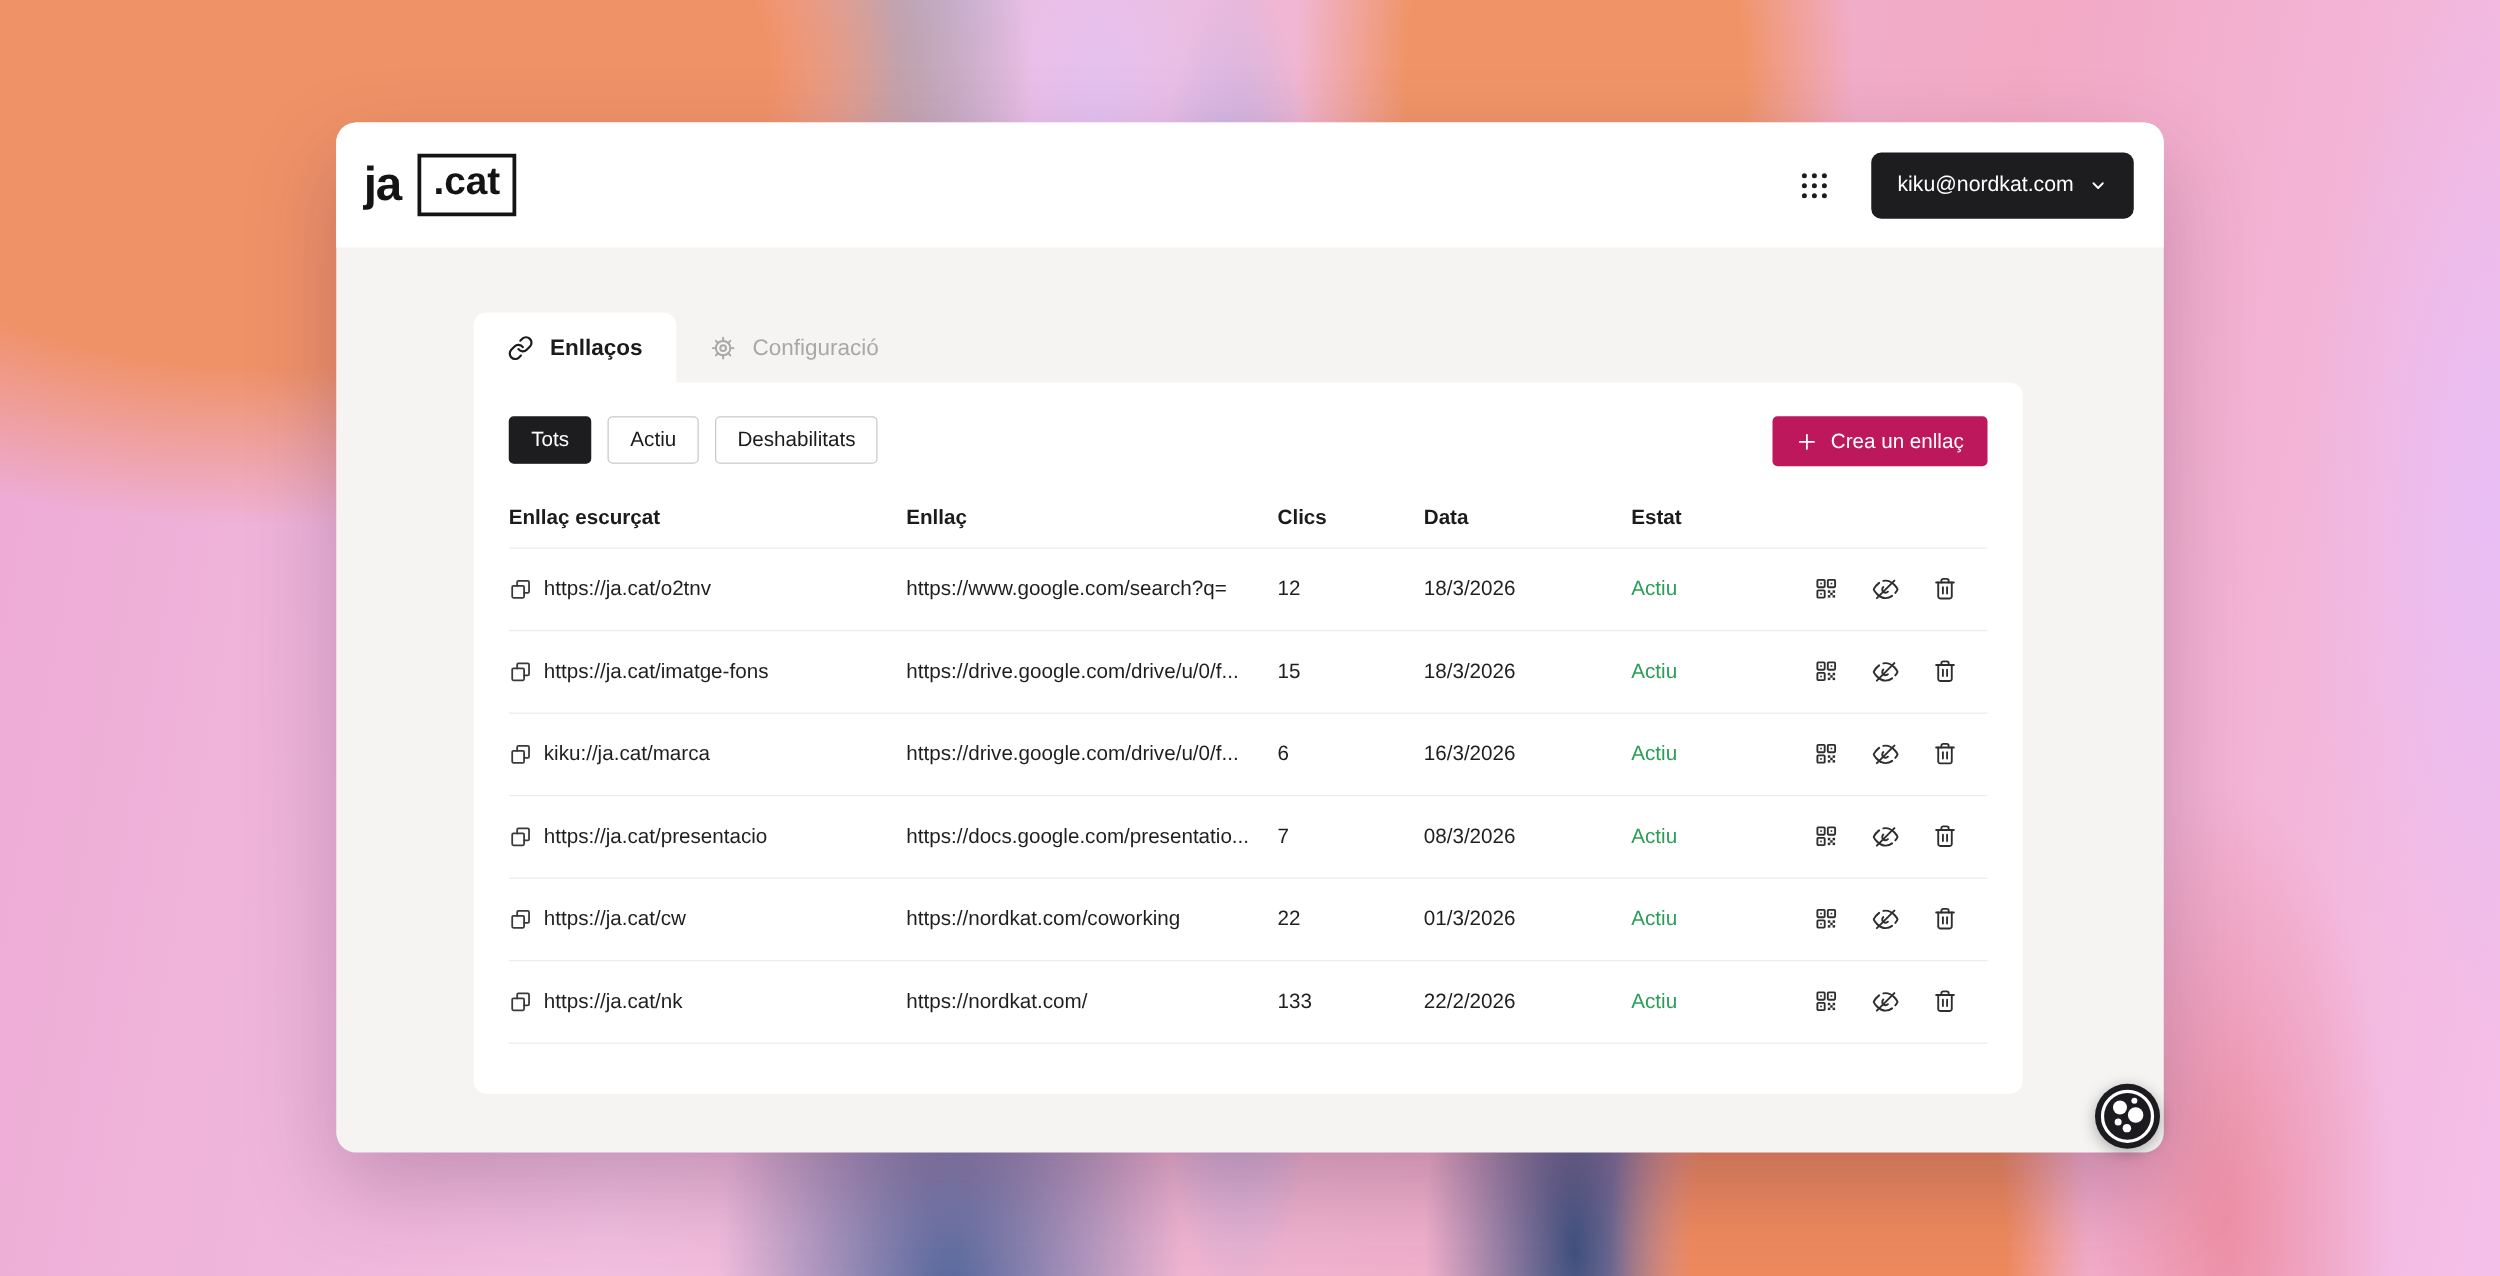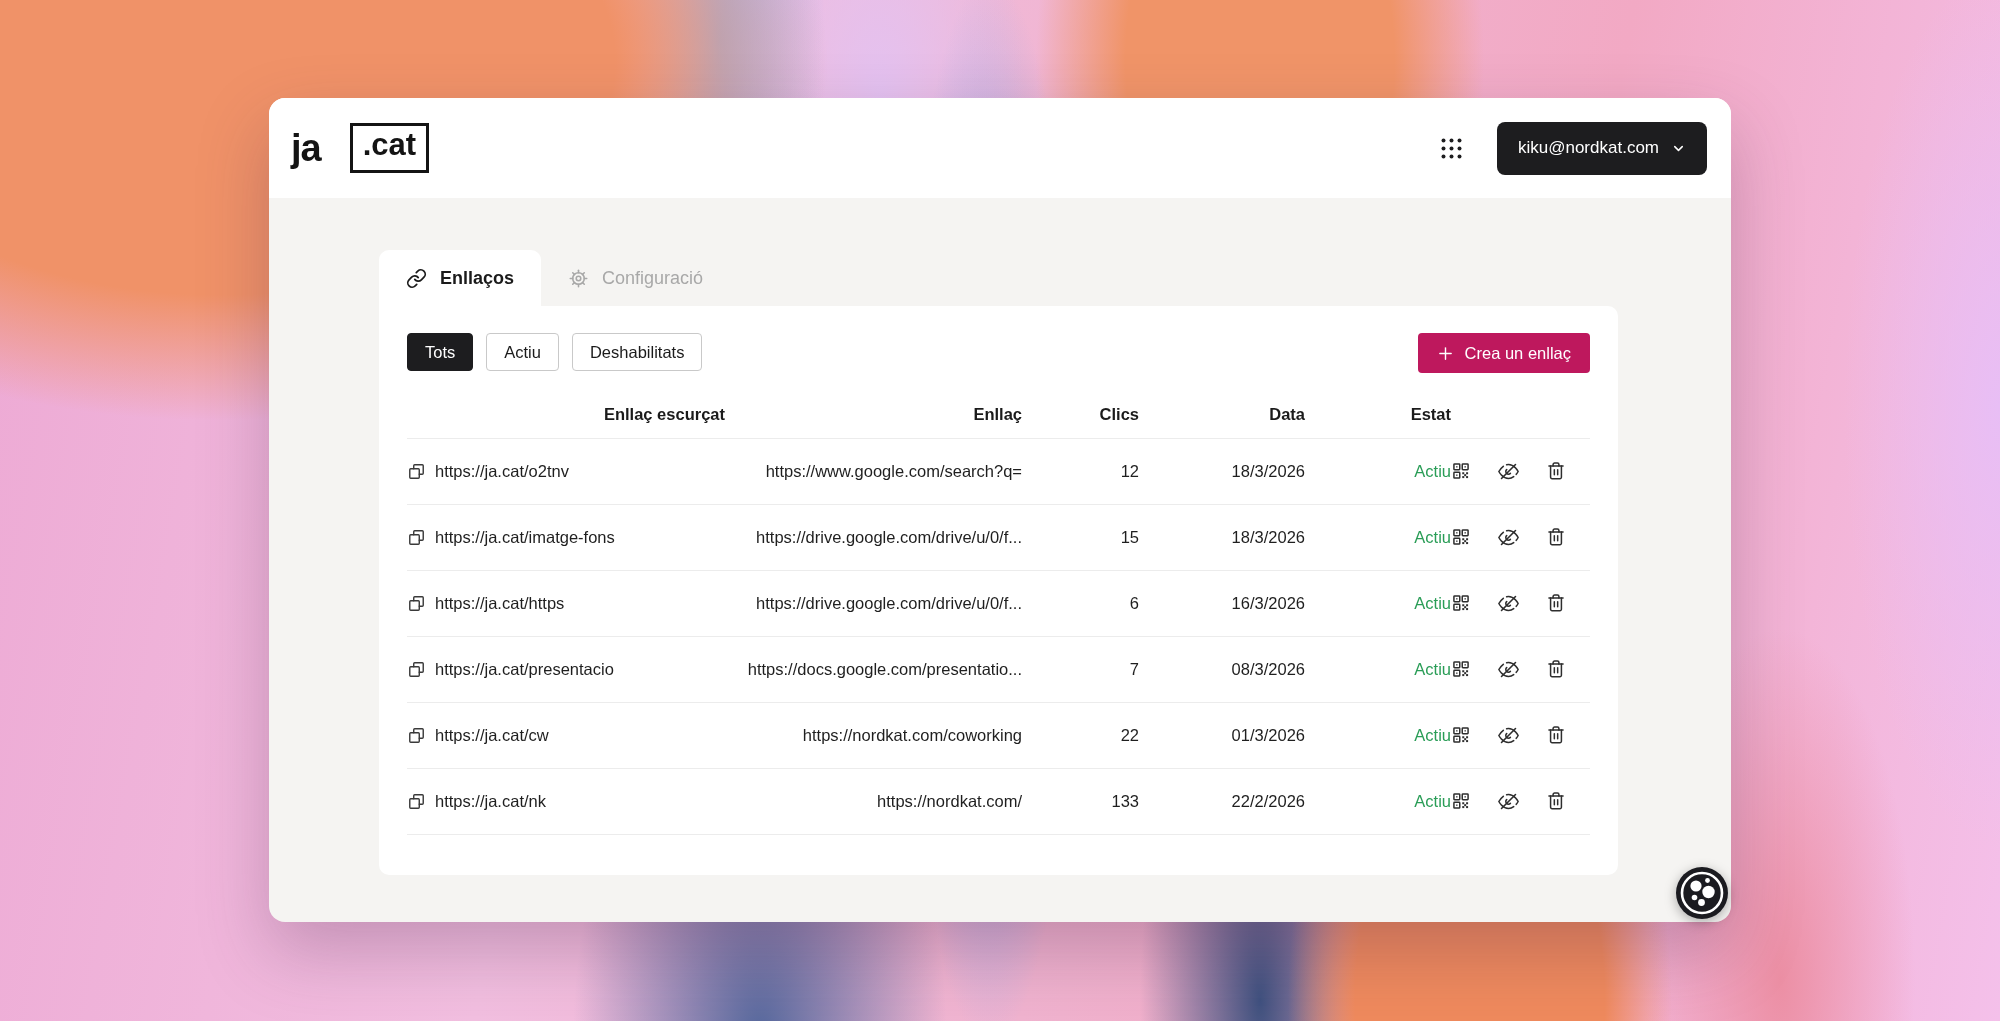--- a/index.html
+++ b/index.html
@@ -26,21 +26,21 @@
     background:#f5f4f2; border-radius:16px;
     box-shadow:0 30px 70px rgba(80,40,80,.28);
   }
 
   
   .card-header {
     height:100px; background:#ffffff; border-radius:16px 16px 0 0;
     display:flex; align-items:center; justify-content:space-between;
     padding:0 24px 0 22px;
   }
-  .logo { display:flex; align-items:center; gap:29px; cursor:default;text-align:right; }
+  .logo { display:flex; align-items:center; gap:13px; cursor:default;text-align:right; }
   .logo-ja { font-size:38px; font-weight:700; color:#141414; letter-spacing:-1px; }
   .logo-box { border:3px solid #141414; padding:0px 10px 6px 10px; font-size:31px; font-weight:700; color:#141414; line-height:1.2; }
   .header-right { display:flex; align-items:center; gap:30px; }
   .apps-btn { background:none; border:none; cursor:pointer; display:flex; padding:4px; }
   .account-btn {
     background:#1d1d1f; color:#fff; border:none; cursor:pointer;
     height:53px; padding:0 21px; border-radius:8px;
     display:flex; align-items:center; gap:12px; font-size:17px;
     font-family:"Liberation Sans", sans-serif;
   }
@@ -70,21 +70,21 @@
     font-family:"Liberation Sans", sans-serif;
   }
   .filter-btn.active { background:#1d1d1f; color:#fff; border-color:#1d1d1f; }
   .create-btn {
     height:40px; background:#be185d; color:#fff; border:none; border-radius:4px;
     padding:0 19px; font-size:16.5px; display:flex; align-items:center; gap:11px;
     cursor:pointer; font-family:"Liberation Sans", sans-serif;
   }
 
   
-  .table { margin-top:18px;text-align:right; }
+  .table { margin-top:18px; }
   .thead, .trow {
     display:grid;
     grid-template-columns:318px 297px 117px 166px 146px 1fr;
     align-items:center;
   }
   .thead { height:48px; font-weight:700; font-size:16.5px; color:#1b1b1b; border-bottom:1px solid #ececec; }
   .trow  { height:66px; font-size:16.5px; color:#1f1f1f; border-bottom:1px solid #ececec; }
   .short-cell { display:flex; align-items:center; gap:9px; }
   .copy-btn { background:none; border:none; cursor:pointer; display:flex; padding:0; }
   .status { color:#2a9d57; }
@@ -282,21 +282,21 @@
   </div>
 
   <div class="trow">
     <span class="short-cell">
       <button class="copy-btn">
         <svg class="icon" width="19" height="19" viewBox="0 0 24 24" fill="none" stroke="#3a3a3a" stroke-width="1.8" stroke-linecap="round" stroke-linejoin="round">
           <rect x="3.5" y="8.5" width="12" height="12" rx="1.2"></rect>
           <path d="M8.5 8.5V4.7a1.2 1.2 0 0 1 1.2-1.2h9.6a1.2 1.2 0 0 1 1.2 1.2v9.6a1.2 1.2 0 0 1-1.2 1.2h-3.8"></path>
         </svg>
       </button>
-      <span>https://ja.cat/https</span>
+      <span>kiku://ja.cat/marca</span>
     </span>
     <span>https://drive.google.com/drive/u/0/f...</span>
     <span>6</span>
     <span>16/3/2026</span>
     <span class="status">Actiu</span>
     <span class="actions">
       <button class="action-btn">
         <svg class="icon" width="20" height="20" viewBox="0 0 24 24" fill="none" stroke="#2e2e2e" stroke-width="1.8">
           <rect x="3.5" y="3.5" width="7" height="7" rx="0.8"></rect>
           <rect x="13.5" y="3.5" width="7" height="7" rx="0.8"></rect>

